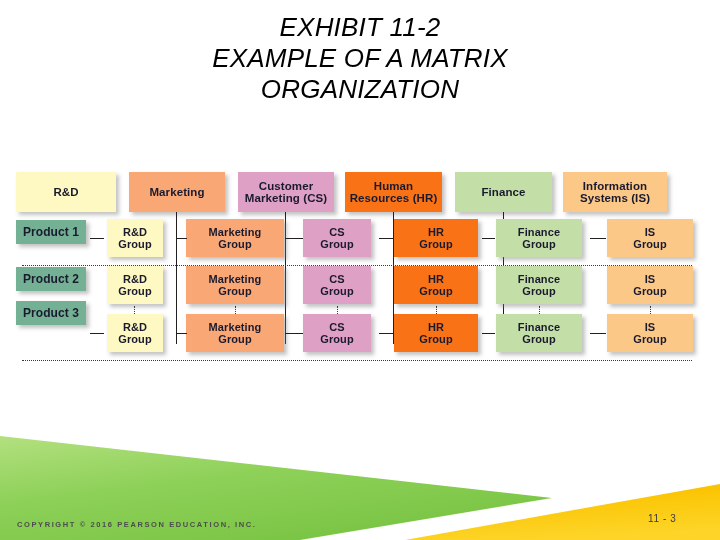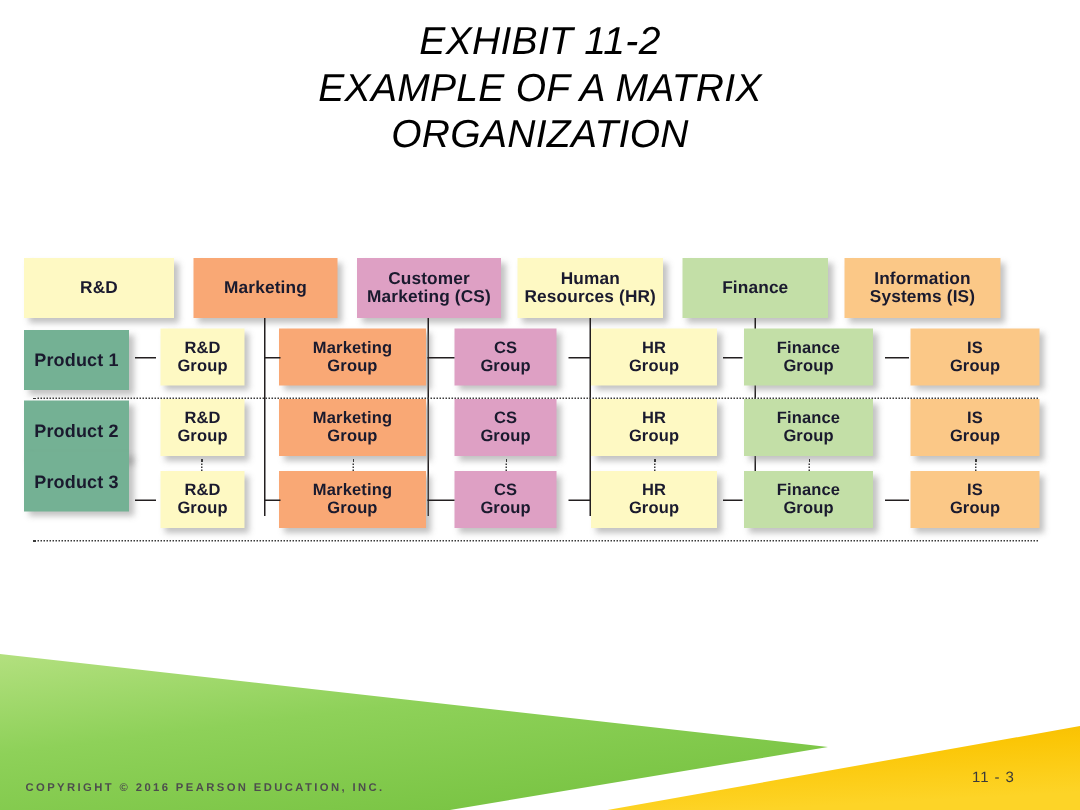--- a/index.html
+++ b/index.html
@@ -58,28 +58,28 @@
     letter-spacing: 0.1px;
     box-shadow: 3px 3px 4px rgba(120,120,120,0.45);
     padding: 0 3px;
   }
   .node .node-text { display: block; }
 
   
   .c-rnd       { background: #fef9c3; }
   .c-marketing { background: #f9a875; }
   .c-cs        { background: #dea0c4; }
-  .c-hr        { background: #fef9c3; justify-content: center; }
+  .c-hr        { background: #f97316; justify-content: center; }
   .c-finance   { background: #c3dfa7; }
   .c-is        { background: #fbc887; }
   .c-product   { background: #74b194; }
 
   .header-node { height: 40px; font-size: 11.5px; }
   .group-node  { height: 38px; }
-  .product-node{ height: 40px; font-size: 12px; }
+  .product-node{ height: 24px; font-size: 12px; }
 
   
   .v-line {
     position: absolute;
     width: 1px;
     background: #231f20;
   }
   .h-stub {
     position: absolute;
     height: 1px;

